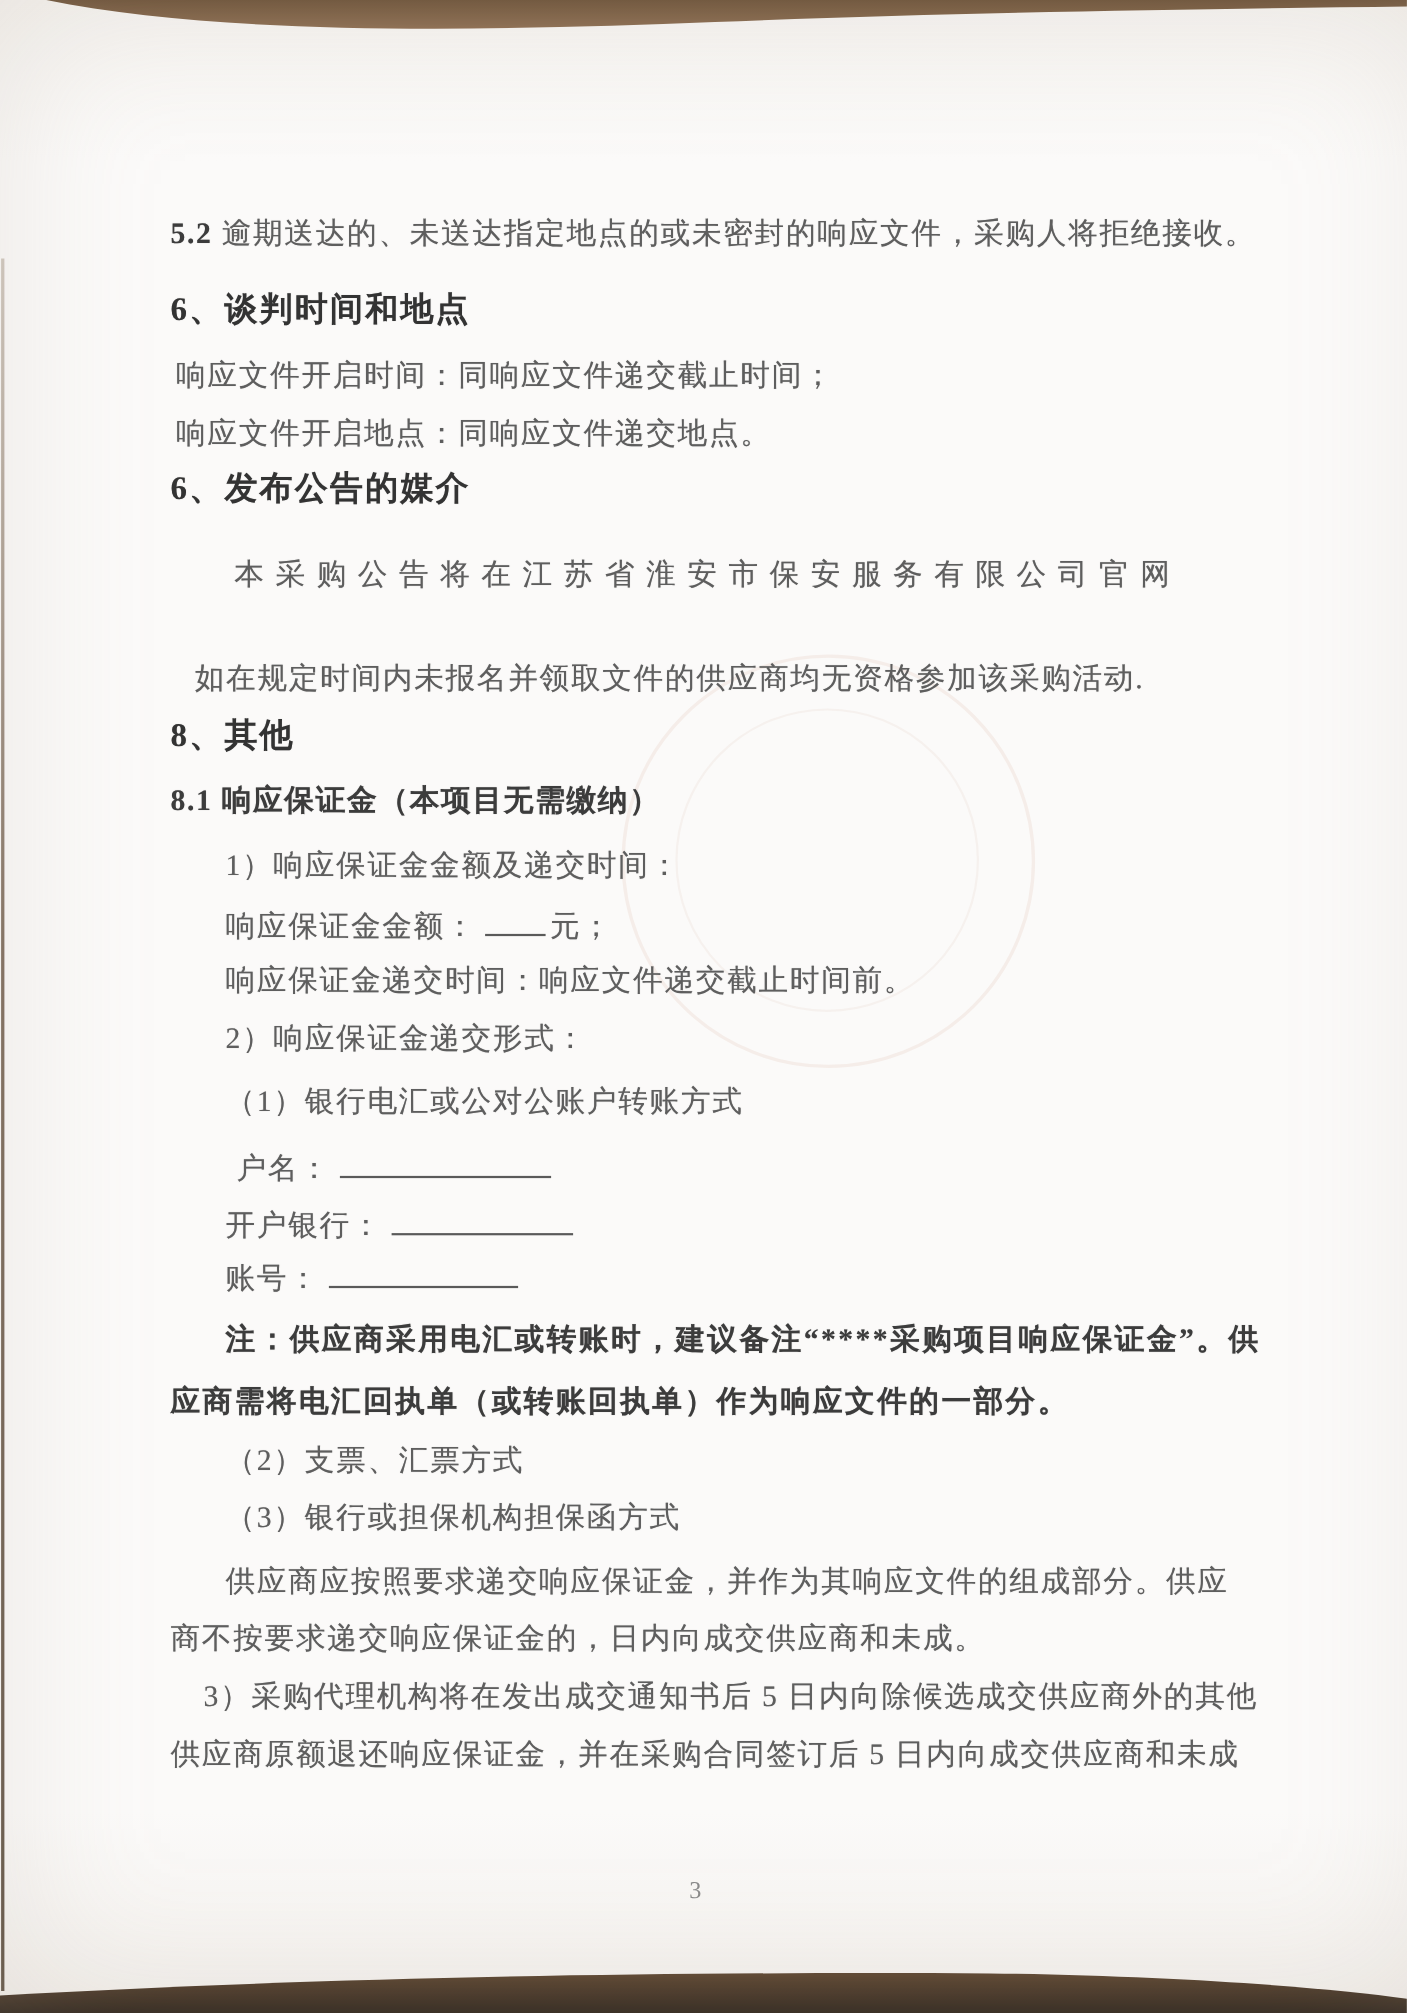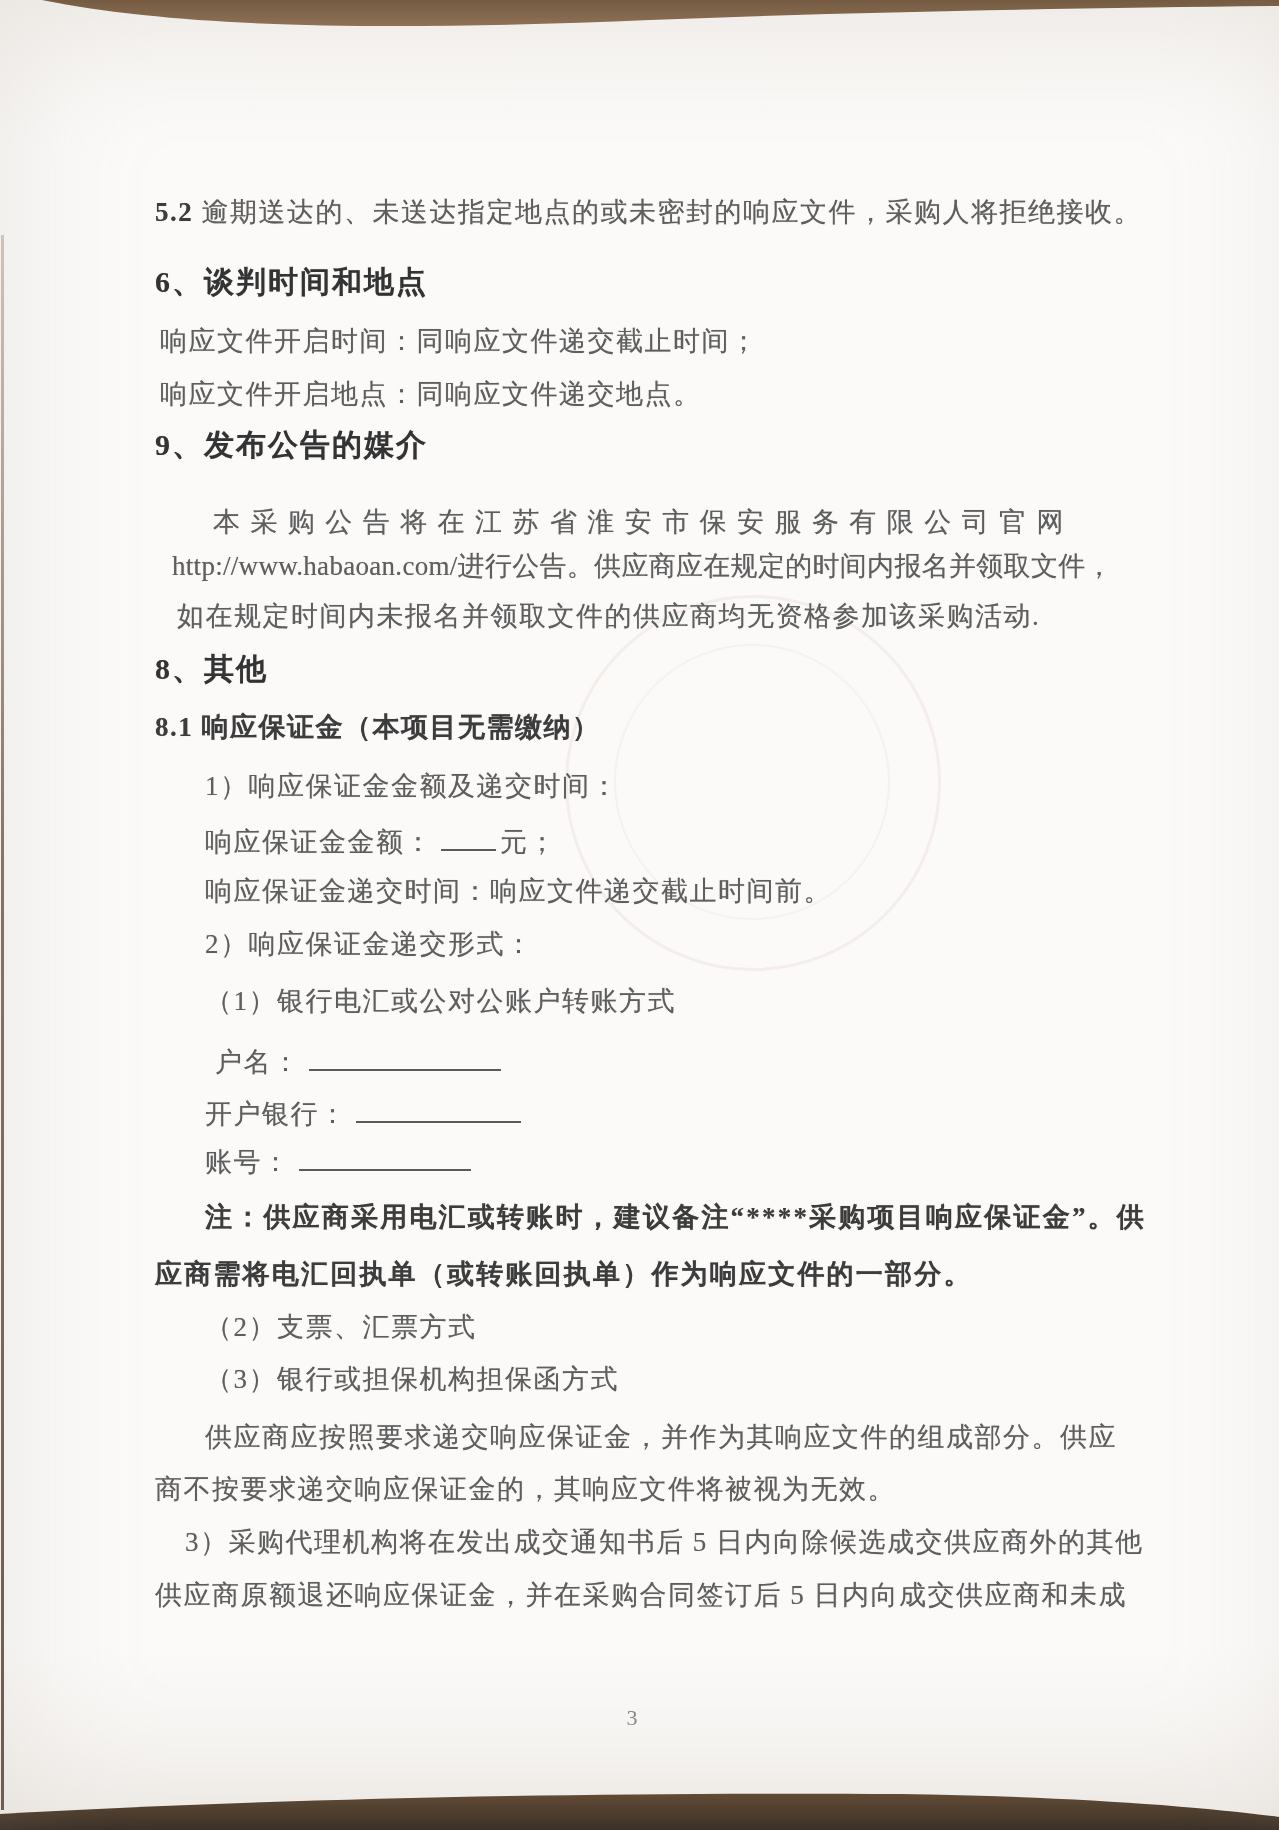--- a/index.html
+++ b/index.html
@@ -62,23 +62,22 @@
 
   <div class="ln" style="left:155px;top:192px;">
     <span class="bold">5.2</span>
     <span>逾期送达的、未送达指定地点的或未密封的响应文件，采购人将拒绝接收。</span>
   </div>
 
   <div class="ln h2" style="left:155px;top:260px;">6、谈判时间和地点</div>
   <div class="ln" style="left:160px;top:321px;text-align:center;">响应文件开启时间：同响应文件递交截止时间；</div>
   <div class="ln" style="left:160px;top:374px;">响应文件开启地点：同响应文件递交地点。</div>
 
-  <div class="ln h2" style="left:155px;top:423px;">9、发布公告的媒介</div>
+  <div class="ln h2" style="left:155px;top:423px;">6、发布公告的媒介</div>
   <div class="ln justify-wide" style="left:213px;top:489px;width:852px;margin-top:13px;">本采购公告将在江苏省淮安市保安服务有限公司官网</div>
-  <div class="ln ls0" style="left:172px;top:546px;">http://www.habaoan.com/进行公告。供应商应在规定的时间内报名并领取文件，</div>
   <div class="ln" style="left:177px;top:596px;">如在规定时间内未报名并领取文件的供应商均无资格参加该采购活动.</div>
 
   <div class="ln h2" style="left:155px;top:647px;">8、其他</div>
   <div class="ln bold" style="left:155px;top:707px;">8.1 响应保证金（本项目无需缴纳）</div>
 
   <div class="ln" style="left:205px;top:766px;">1）响应保证金金额及递交时间：</div>
 
   <div class="ln" style="left:205px;top:819px;">
     <span>响应保证金金额：</span><span class="blank w55"></span><span>元；</span>
   </div>
@@ -97,20 +96,20 @@
     <span>开户银行：</span><span class="blank w160"></span>
   </div>
 
   <div class="ln bold ls2" style="left:205px;top:1197px;">注：供应商采用电汇或转账时，建议备注“****采购项目响应保证金”。供</div>
   <div class="ln bold ls2" style="left:155px;top:1254px;">应商需将电汇回执单（或转账回执单）作为响应文件的一部分。</div>
 
   <div class="ln" style="left:205px;top:1307px;">（2）支票、汇票方式</div>
   <div class="ln" style="left:205px;top:1359px;">（3）银行或担保机构担保函方式</div>
 
   <div class="ln" style="left:205px;top:1417px;">供应商应按照要求递交响应保证金，并作为其响应文件的组成部分。供应</div>
-  <div class="ln" style="left:155px;top:1469px;">商不按要求递交响应保证金的，其响应文件将被视为无效。</div>
+  <div class="ln" style="left:155px;top:1469px;">商不按要求递交响应保证金的，日内向成交供应商和未成。</div>
   <div class="ln" style="left:185px;top:1522px;">3）采购代理机构将在发出成交通知书后 5 日内向除候选成交供应商外的其他</div>
   <div class="ln" style="left:155px;top:1575px;">供应商原额退还响应保证金，并在采购合同签订后 5 日内向成交供应商和未成</div>
 
   <div class="pageno" style="left:592px;top:1705px;width:80px;">3</div>
 
   <div class="page-tint"></div>
 </div>
 
 </body></html>

